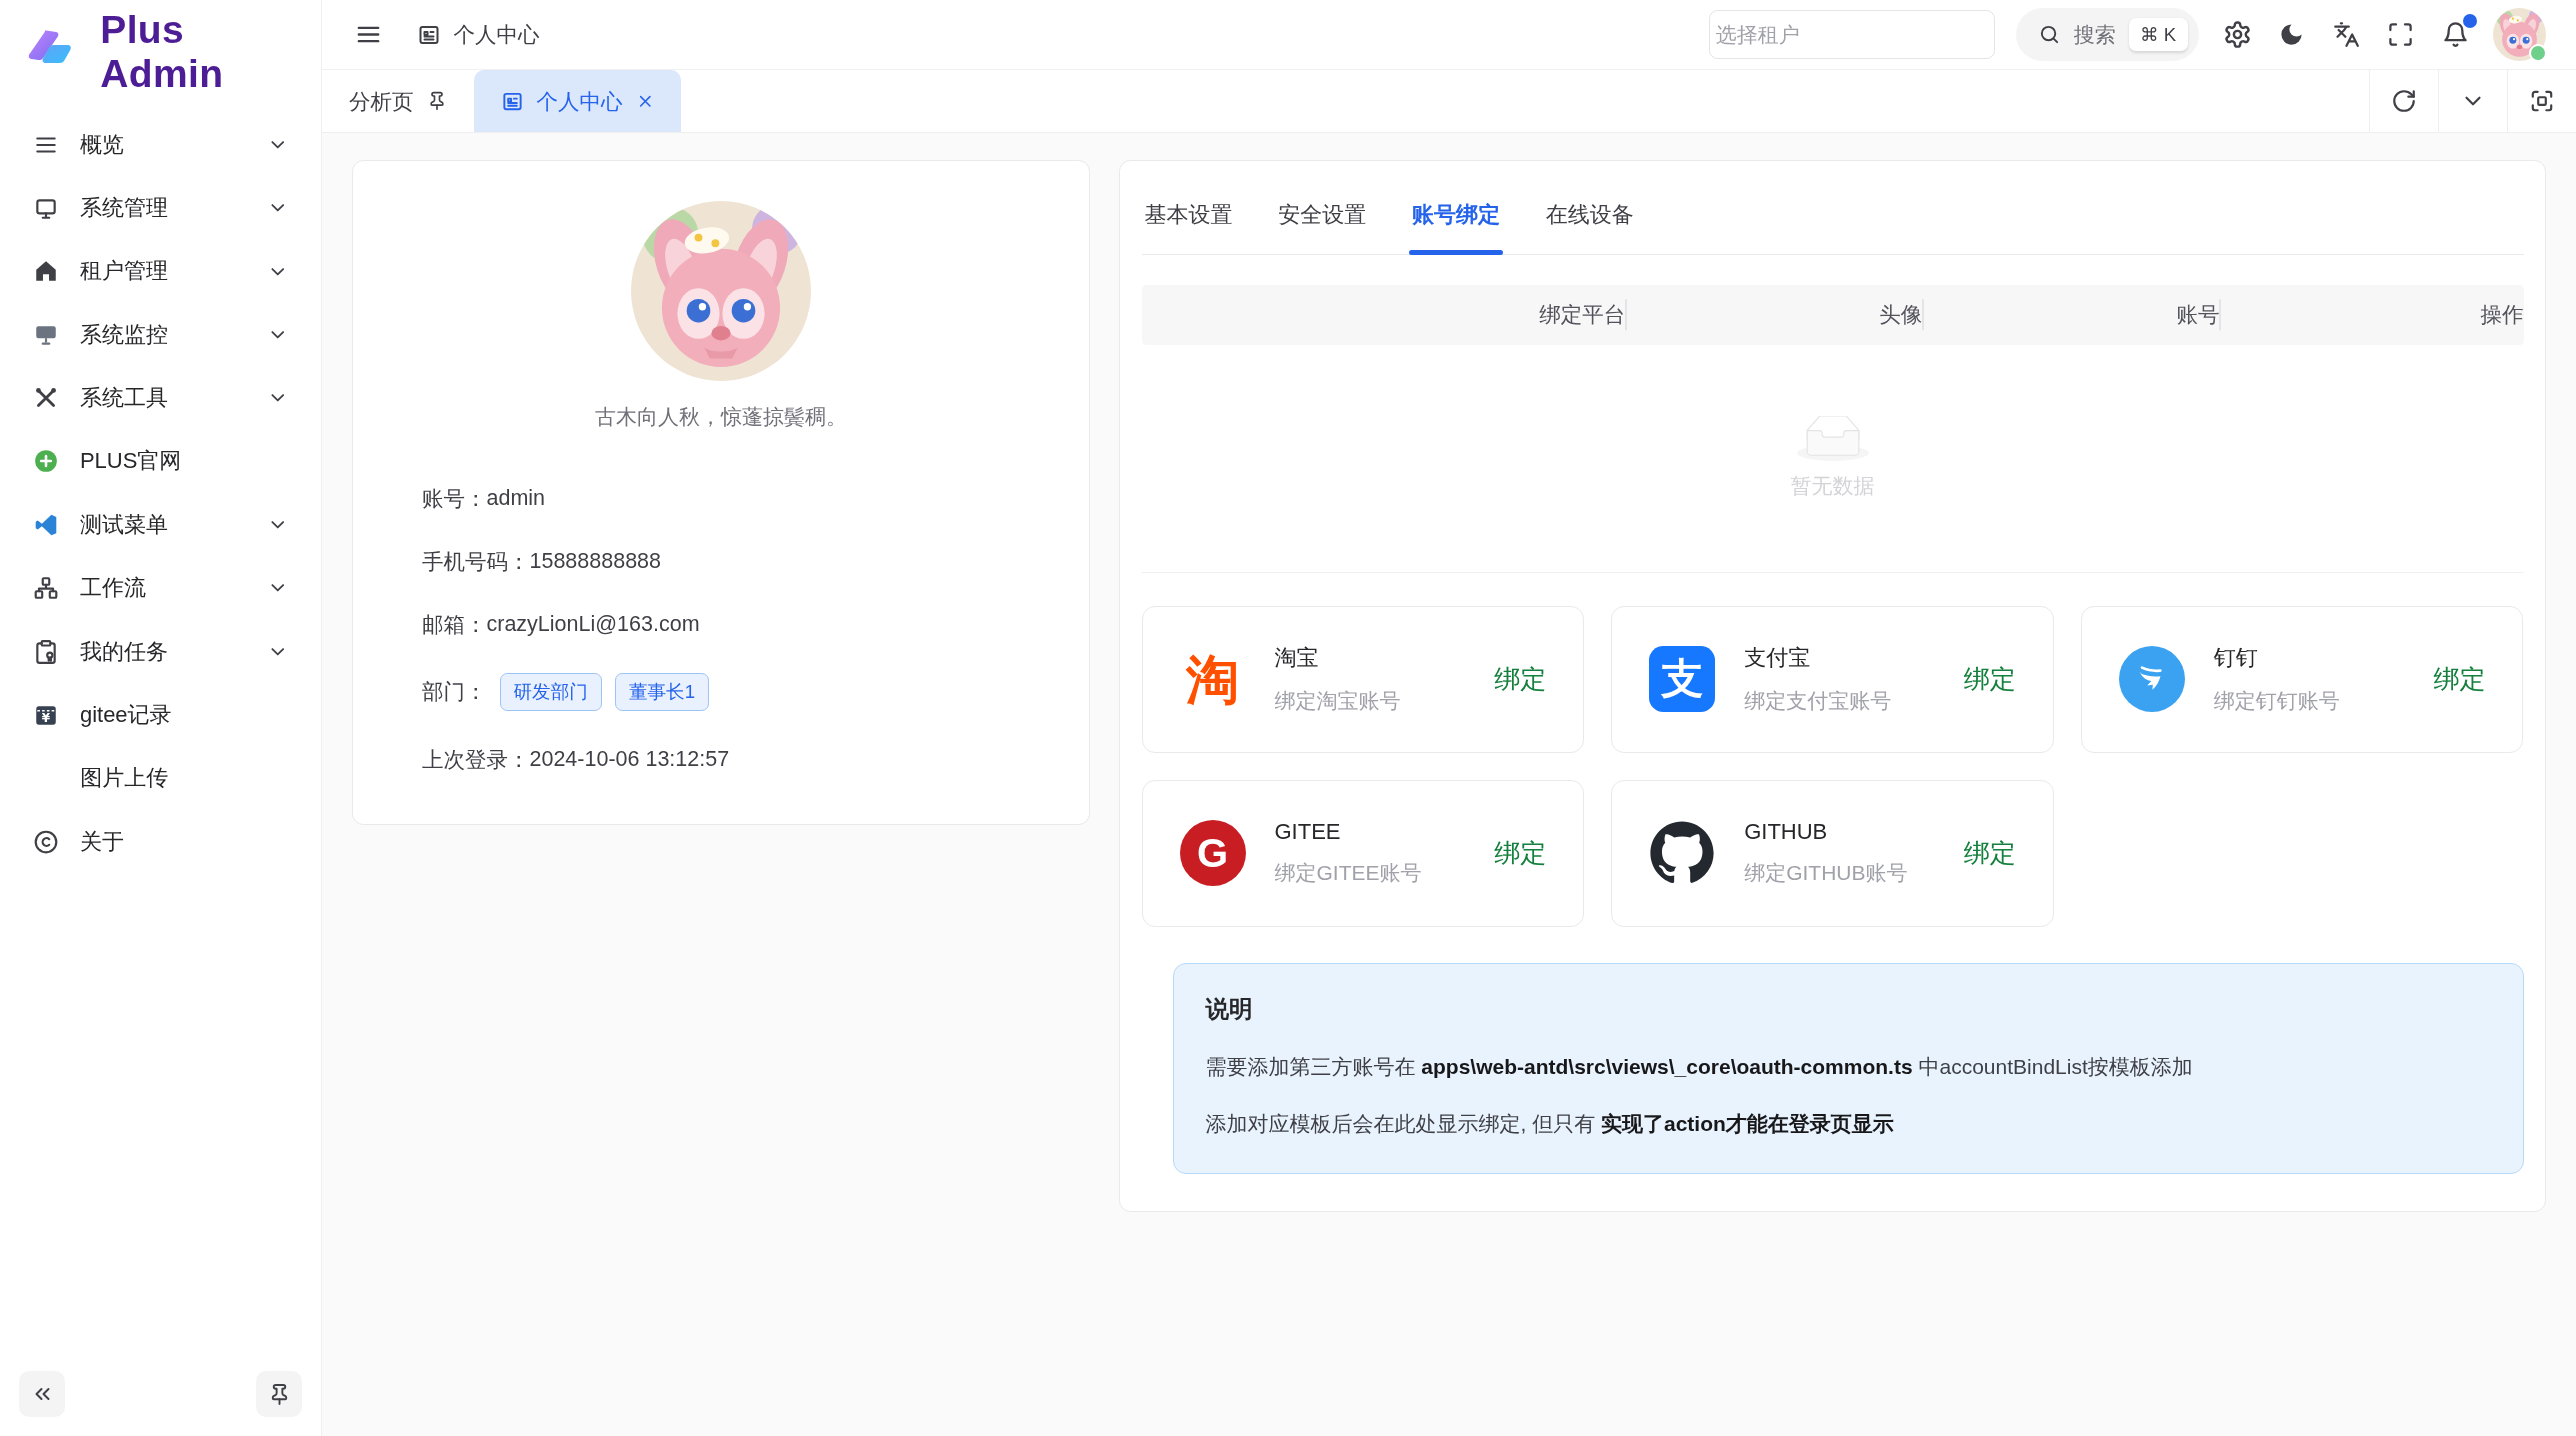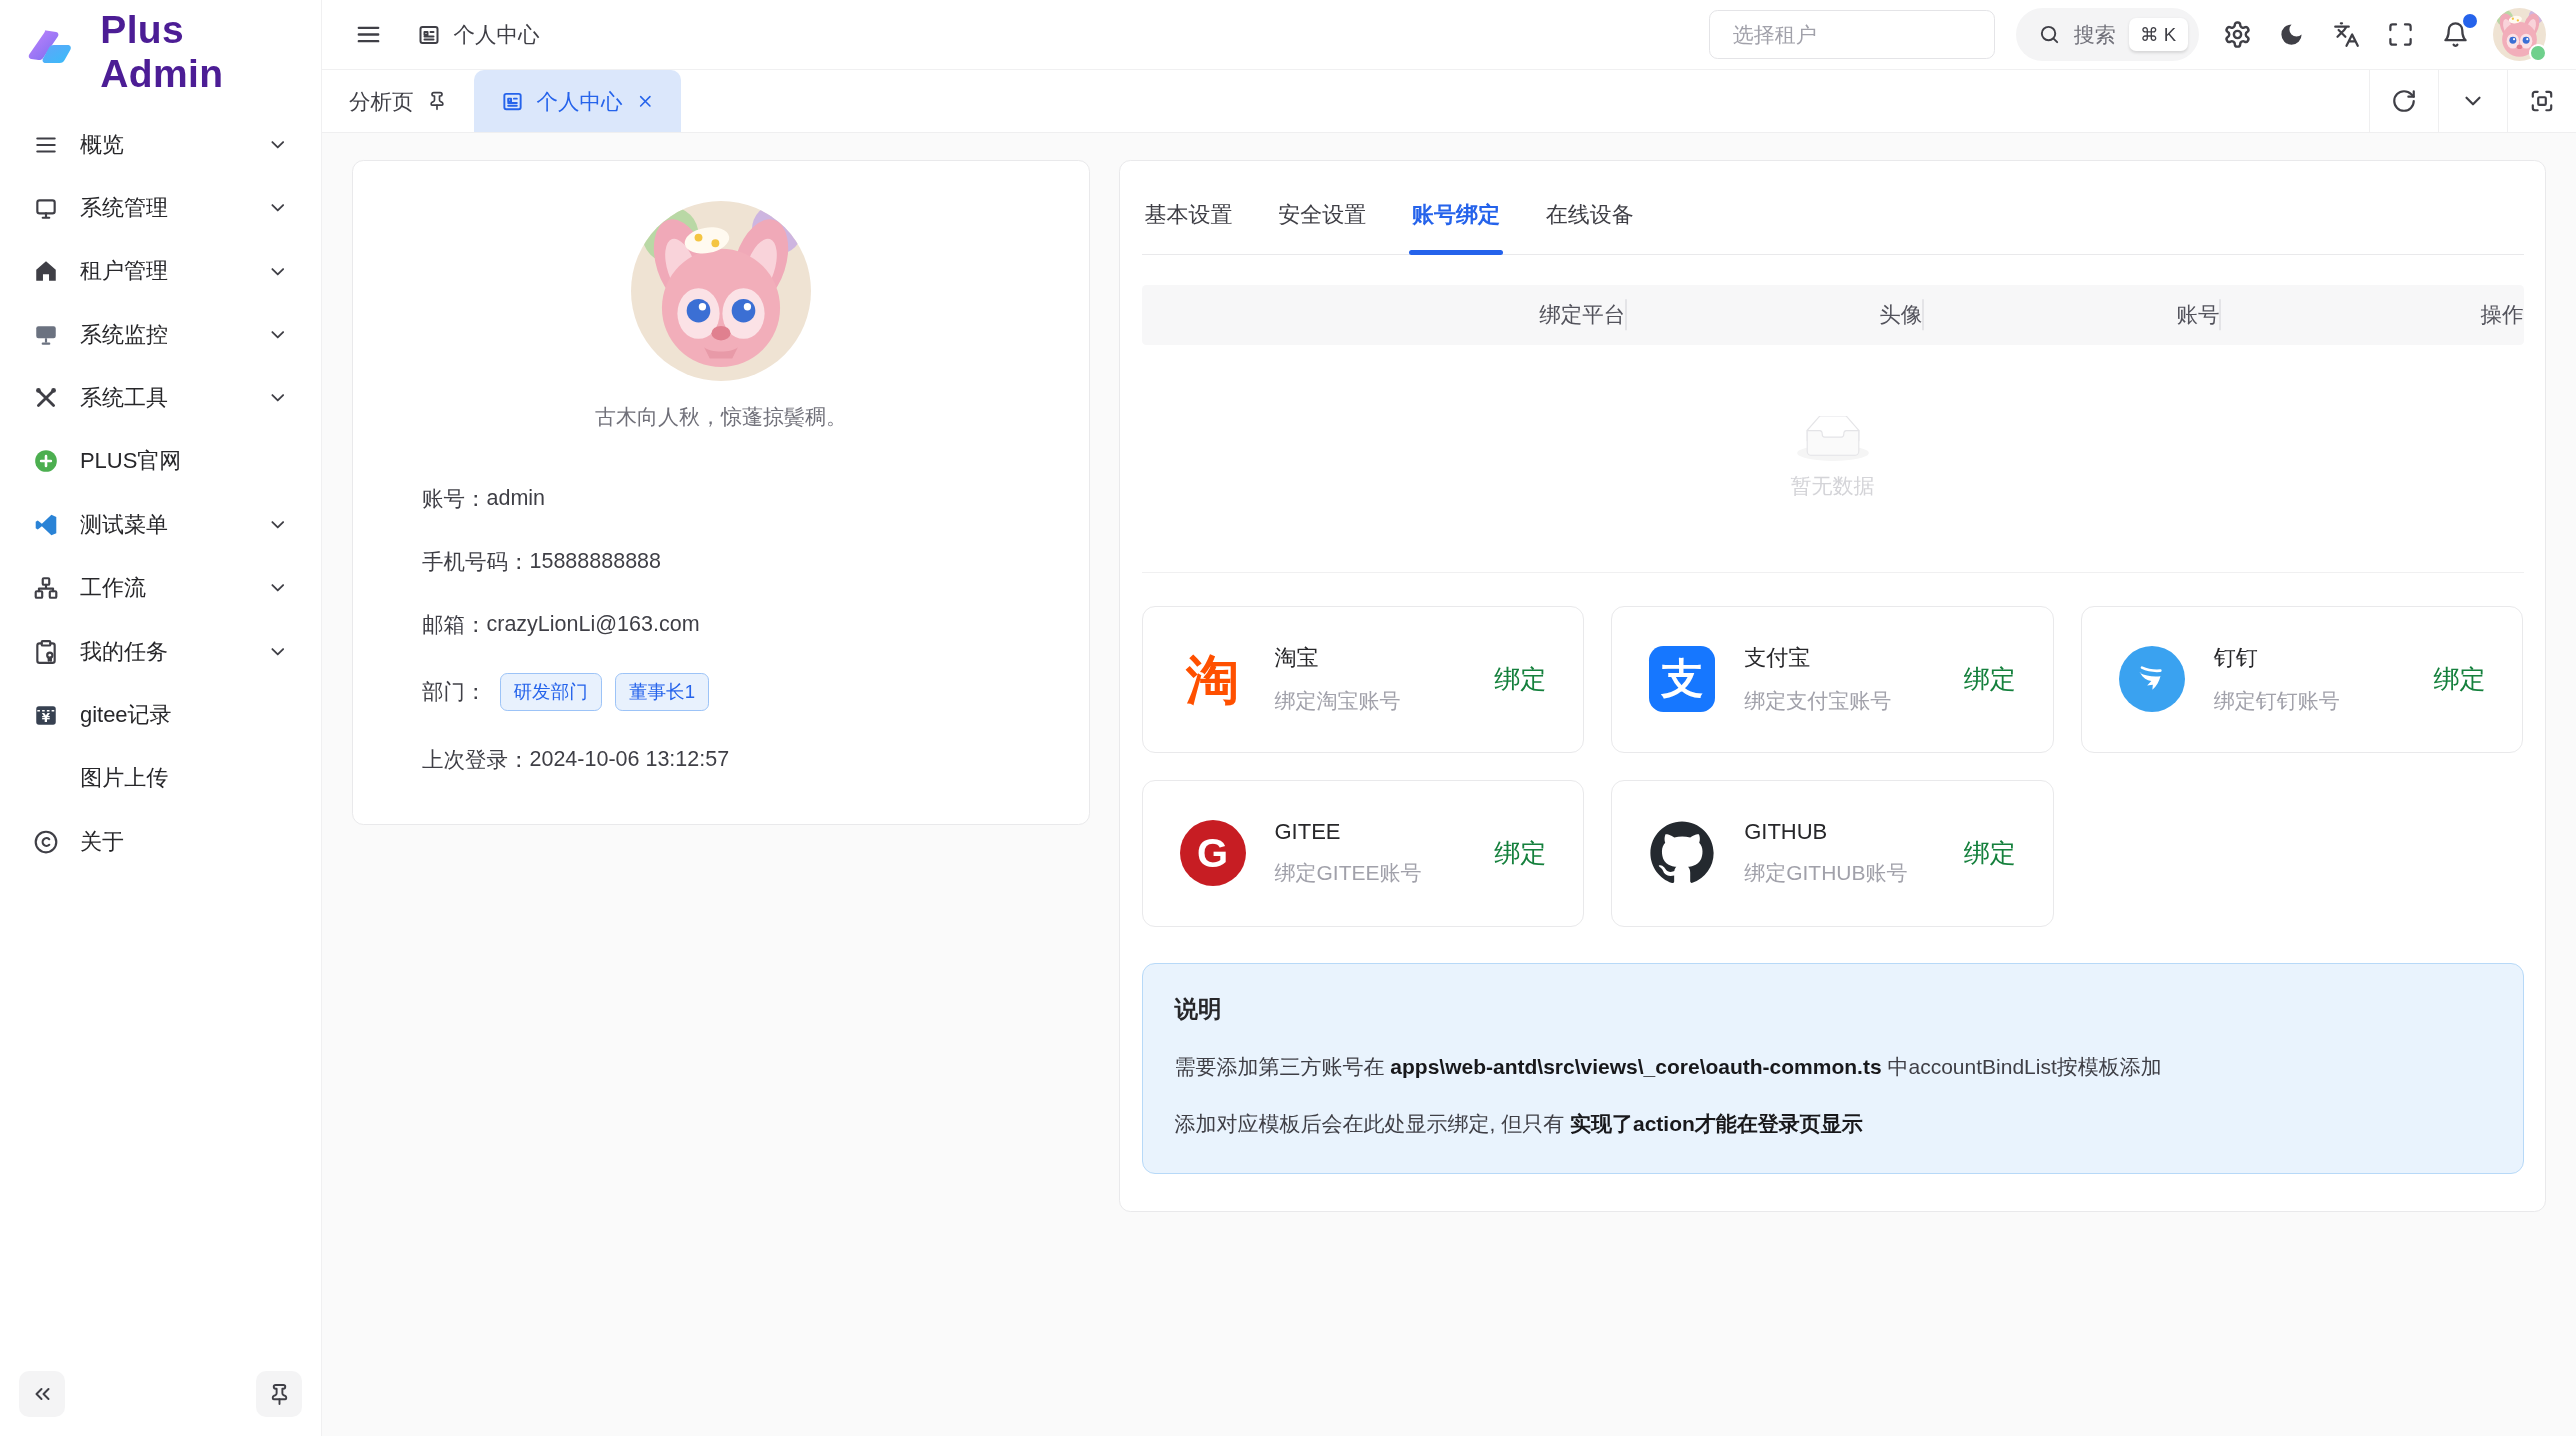--- a/index.html
+++ b/index.html
@@ -27,21 +27,21 @@
 
   
   .main { margin-left:322px; }
 
   .topbar { height:70px; background:#fff; display:flex; align-items:center; padding:0 30px;
             border-bottom:0.7px solid #f0f0f1; }
   .tb-left { display:flex; align-items:center; gap:31.5px; }
   .breadcrumb { display:flex; align-items:center; gap:13px; font-size:21.5px; color:#3f3f46; }
   .tb-right { margin-left:auto; display:flex; align-items:center; gap:21.5px; }
   .tenant-input { width:286px; height:49px; border:1.4px solid #e4e4e7; border-radius:8.6px;
-                  padding:0 23px; font-size:21px; color:#3f3f46; background:#fff; outline:none;
+                  padding:0 6px; font-size:21px; color:#3f3f46; background:#fff; outline:none;
                   font-family:"Liberation Sans",sans-serif; }
   .tenant-input::placeholder { color:#a1a1aa; }
   .search-pill { height:53px; background:#f4f4f5; border-radius:29px; display:flex; align-items:center;
                  gap:13px; padding:0 11.4px 0 21.5px; cursor:pointer; }
   .search-pill .s-label { font-size:21px; color:#71717a; }
   .kbd { background:#fff; border-radius:7.2px; padding:5.7px 11.4px; font-size:18.6px; color:#3f3f46;
          box-shadow:0 1.4px 2.9px rgba(0,0,0,.12); }
   .tb-iconbtn { width:33px; height:33px; display:flex; align-items:center; justify-content:center;
                 cursor:pointer; position:relative; }
   .dot-badge { position:absolute; top:-4.3px; right:-5.7px; width:14.3px; height:14.3px; border-radius:50%;
@@ -105,21 +105,21 @@
   .logo-taobao { font-size:53px; font-weight:700; color:#ff5000; line-height:1;
                  font-family:"Liberation Sans",sans-serif; }
   .logo-alipay { width:66px; height:66px; border-radius:14.3px; background:#1677ff; color:#fff;
                  display:flex; align-items:center; justify-content:center; font-size:42px; font-weight:700; }
   .logo-ding { width:66px; height:66px; border-radius:50%; background:#3aa2f0; display:flex;
                align-items:center; justify-content:center; }
   .logo-gitee { width:66px; height:66px; border-radius:50%; background:#c71d23; display:flex;
                 align-items:center; justify-content:center; color:#fff; font-size:40px; font-weight:700; }
 
   .note-box { margin-top:36px; background:#e9f3fd; border:1.4px solid #b7d9f8; border-radius:13px;
-              padding:29px 32px 33px; }
+              padding:29px 32px 33px;margin-left:31px; }
   .note-title { font-size:23.6px; font-weight:600; color:#27272a; }
   .note-line { font-size:21px; color:#3f3f46; margin-top:26px; line-height:1.5; }
   .note-line b { color:#18181b; }
 
   input { font-family:"Liberation Sans",sans-serif; }
 </style>
 </head>
 <body>
 
 <aside class="sidebar">

